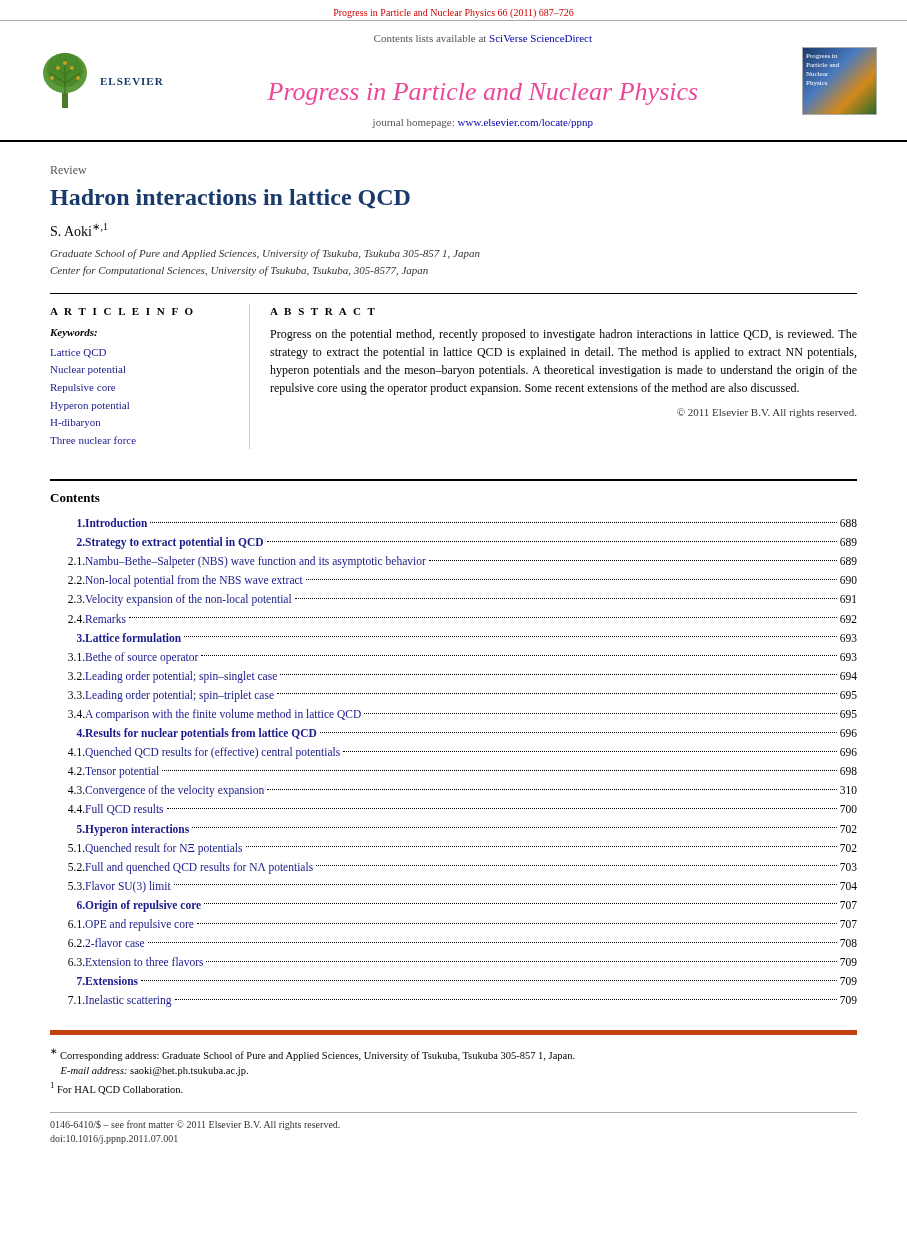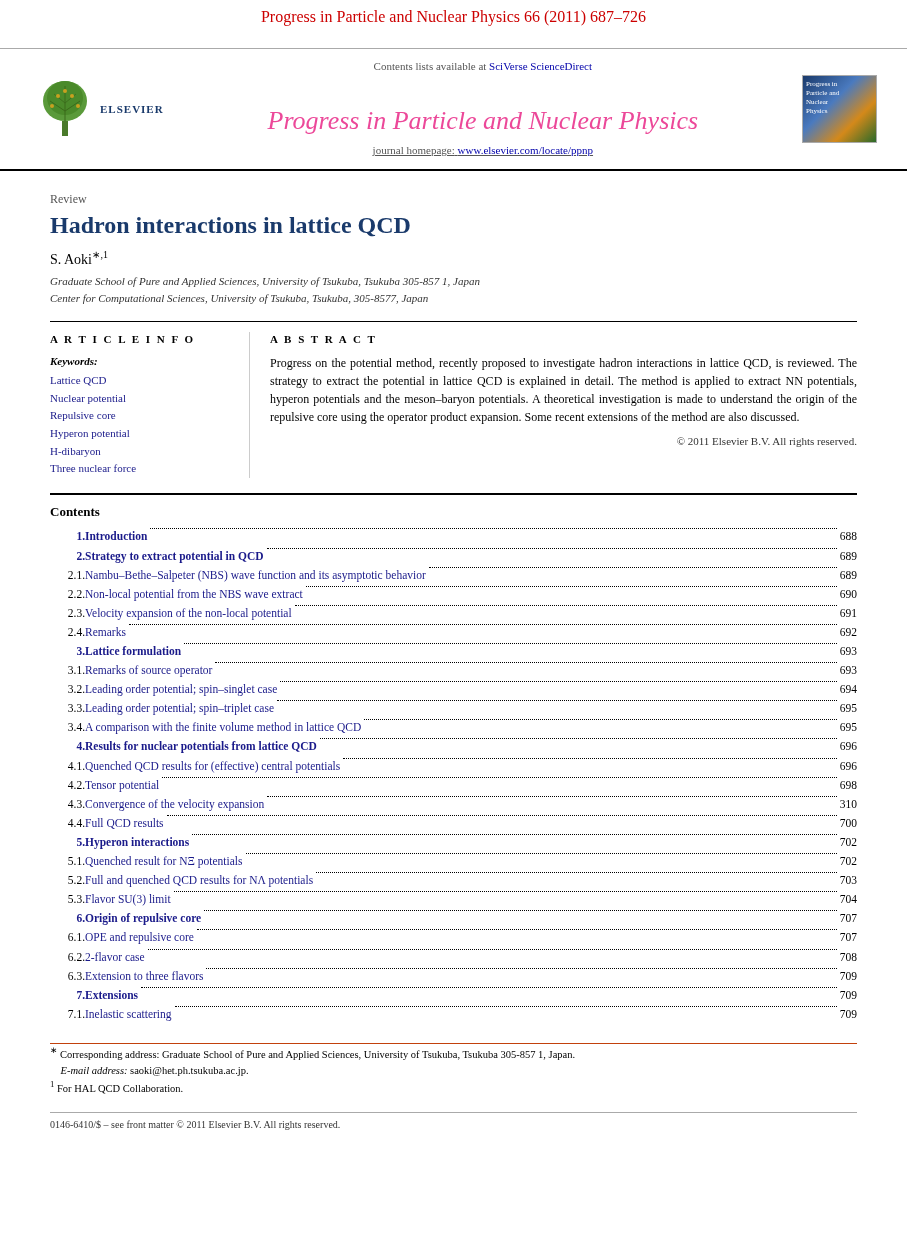--- a/index.html
+++ b/index.html
@@ -7,22 +7,22 @@
       font-family: 'Times New Roman', Times, serif;
       background: #fff;
       color: #000;
       width: 907px;
       min-height: 1238px;
       font-size: 13px;
       line-height: 1.4;
     }
     .top-bar {
       text-align: center;
-      padding: 6px 0 20px;
-      font-size: 16px;
+      padding: 6px 0 0;
+      font-size: 10px;
       color: #c00;
       border-bottom: 1px solid #aaa;
     }
     .journal-header {
       display: flex;
       align-items: center;
       padding: 10px 30px;
       border-bottom: 2px solid #000;
       gap: 10px;
     }
@@ -44,21 +44,20 @@
       color: #ec4899;
       font-family: 'Times New Roman', serif;
       font-style: italic;
       font-weight: normal;
       margin-bottom: 4px;
       margin-top: 28px;
     }
     .homepage-line {
       font-size: 11px;
       color: #555;
-      text-decoration: underline;
     }
     .homepage-link {
       color: #00a;
       text-decoration: none;
     }
     .journal-thumb {
       width: 75px;
       height: 68px;
       flex-shrink: 0;
       background: linear-gradient(135deg, #1a3a6b 0%, #4a7abf 40%, #d4891a 70%, #2a6a2a 100%);
@@ -144,21 +143,21 @@
       line-height: 1.5;
       text-align: justify;
     }
     .copyright-line {
       font-size: 11px;
       text-align: right;
       margin-top: 8px;
       color: #333;
     }
     .contents-section {
-      margin-top: 15px;
+      margin-top: 30px;
       border-top: 2px solid #000;
       padding-top: 8px;
     }
     .contents-title {
       font-size: 13px;
       font-weight: bold;
       margin-bottom: 6px;
     }
     .toc-table {
       width: 100%;
@@ -177,44 +176,44 @@
       font-weight: normal;
     }
     .toc-num-bold {
       font-weight: bold;
     }
     .toc-title {
       position: relative;
     }
     .toc-dots {
       display: flex;
-      align-items: flex-start;
+      align-items: center;
     }
     .toc-label {
       color: #1a1a8a;
       white-space: nowrap;
     }
     .toc-dot-fill {
       flex: 1;
       border-bottom: 1px dotted #000;
       margin: 0 3px;
       margin-bottom: 2px;
       min-width: 20px;
     }
     .toc-page {
       white-space: nowrap;
       font-size: 11.5px;
     }
     .toc-sub {
       padding-left: 20px;
     }
     .footnote-section {
-      border-top: 1px solid #c2410c;
+      border-top: 5px solid #c2410c;
       margin-top: 20px;
-      padding-top: 0;
+      padding-top: 10px;
     }
     .footnote-text {
       font-size: 10.5px;
       line-height: 1.5;
       color: #000;
     }
     .bottom-bar {
       border-top: 1px solid #aaa;
       margin-top: 15px;
       padding-top: 5px;
@@ -404,21 +403,21 @@
                 <span class="toc-label">Lattice formulation</span>
                 <span class="toc-dot-fill"></span>
                 <span class="toc-page">693</span>
               </div>
             </td>
           </tr>
           <tr class="toc-row-sub">
             <td class="toc-num">3.1.</td>
             <td class="toc-title toc-sub">
               <div class="toc-dots">
-                <span class="toc-label">Remarks of source operator</span>
+                <span class="toc-label">Bethe of source operator</span>
                 <span class="toc-dot-fill"></span>
                 <span class="toc-page">693</span>
               </div>
             </td>
           </tr>
           <tr class="toc-row-sub">
             <td class="toc-num">3.2.</td>
             <td class="toc-title toc-sub">
               <div class="toc-dots">
                 <span class="toc-label">Leading order potential; spin–singlet case</span>
@@ -611,15 +610,16 @@
       <span>saoki@het.ph.tsukuba.ac.jp.</span>
     </div>
     <div class="footnote-text">
       <sup>1</sup>
       <span>For HAL QCD Collaboration.</span>
     </div>
   </div>
 
   <div class="bottom-bar">
     <div>0146-6410/$ – see front matter © 2011 Elsevier B.V. All rights reserved.</div>
+    <div>doi:10.1016/j.ppnp.2011.07.001</div>
   </div>
 
 </div>
 
 </body></html>

